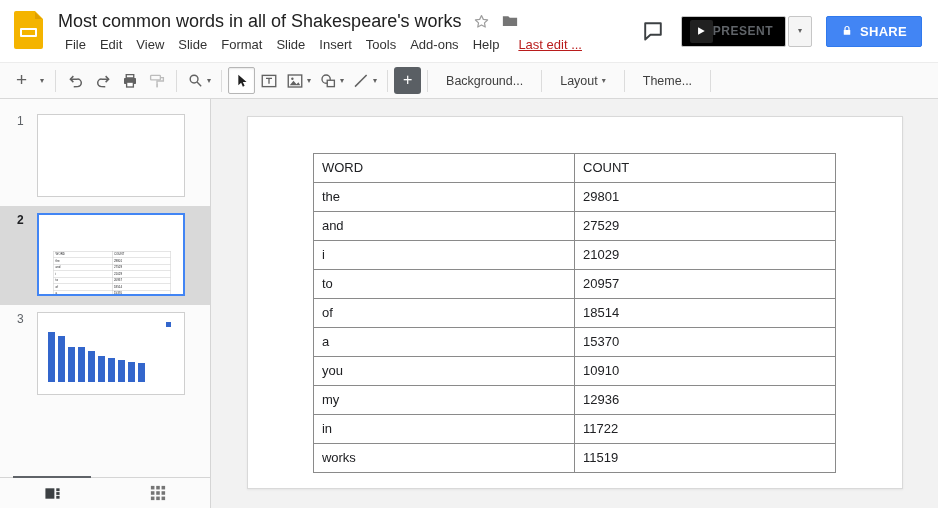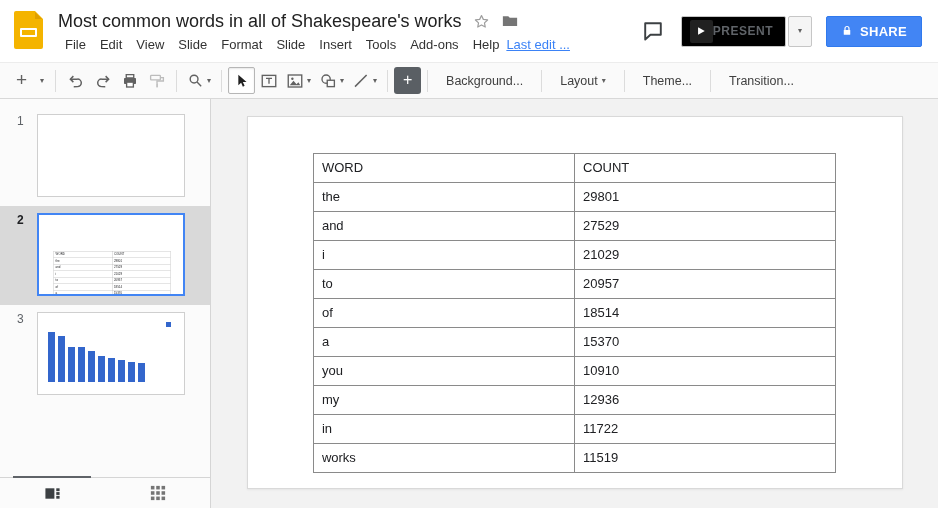--- a/index.html
+++ b/index.html
@@ -22,21 +22,21 @@
   .logo::before{content:"";position:absolute;top:0;right:0;border-top:8px solid #fff;border-left:8px solid transparent;}
   .logo::after{content:"";position:absolute;top:1px;right:1px;border-bottom:7px solid #dfa000;border-right:7px solid transparent;}
   .logo-band{position:absolute;left:6px;right:6px;top:17px;height:9px;border:2px solid #fff;border-radius:1px;}
   .header-main{display:flex;flex-direction:column;margin-left:15px;padding-top:9px;min-width:0;}
   .title-row{display:flex;align-items:center;gap:11px;height:24px;}
   .doc-title{font-size:18px;color:#212121;white-space:nowrap;cursor:text;}
   .icon-btn{display:inline-flex;align-items:center;justify-content:center;cursor:pointer;background:none;border:none;padding:0;}
   .menubar{display:flex;align-items:center;margin-top:2px;font-size:13px;color:#333;}
   .menu-items{display:flex;}
   .menu-item{padding:2px 7px;cursor:pointer;white-space:nowrap;}
-  .last-edit{color:#3b82f6;text-decoration:underline;cursor:pointer;white-space:nowrap;}
+  .last-edit{margin-left:12px;color:#b91c1c;text-decoration:underline;cursor:pointer;white-space:nowrap;}
   .header-right{margin-left:auto;display:flex;align-items:center;gap:14px;padding-right:16px;flex:0 0 auto;}
   .comment-btn{width:28px;height:28px;}
   .present-group{display:flex;gap:2px;}
   .present-main{display:flex;align-items:center;gap:0;height:31px;padding:0 12px 0 8px;background:#000000;border:1px solid #c6c6c6;border-radius:2px;cursor:pointer;}
   .play-box{width:23px;height:23px;background:#212121;border-radius:2px;display:flex;align-items:center;justify-content:center;}
   .present-label{font-size:12px;font-weight:bold;color:#5f6368;letter-spacing:.5px;}
   .present-caret{width:24px;height:31px;background:#f5f5f5;border:1px solid #c6c6c6;border-radius:2px;display:flex;align-items:center;justify-content:center;cursor:pointer;}
   .caret{font-size:8px;color:#616161;line-height:1;}
   .share-btn{display:flex;align-items:center;gap:7px;height:31px;padding:0 14px;background:var(--accent);border:1px solid #3079ed;border-radius:2px;color:#fff;font-weight:bold;font-size:13px;letter-spacing:.3px;cursor:pointer;}
 
@@ -231,21 +231,20 @@
     <span class="tsep"></span>
     <button class="tbtn text-btn">Background...</button>
     <span class="tsep"></span>
     <button class="tbtn text-btn">
       <span>Layout</span>
       <span class="caret">▾</span>
     </button>
     <span class="tsep"></span>
     <button class="tbtn text-btn">Theme...</button>
     <span class="tsep"></span>
-    <button class="tbtn text-btn">Transition...</button>
   </div>
 
   <div class="content">
 
     <aside class="sidebar">
       <div class="thumbs">
 
         <div class="thumb-row">
           <span class="thumb-num">1</span>
           <div class="thumb-box">

